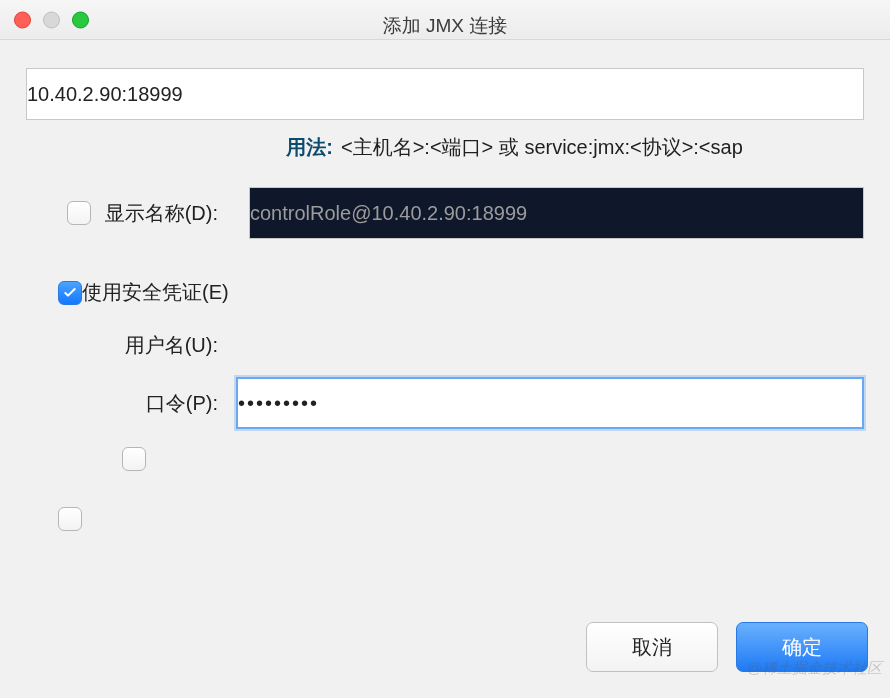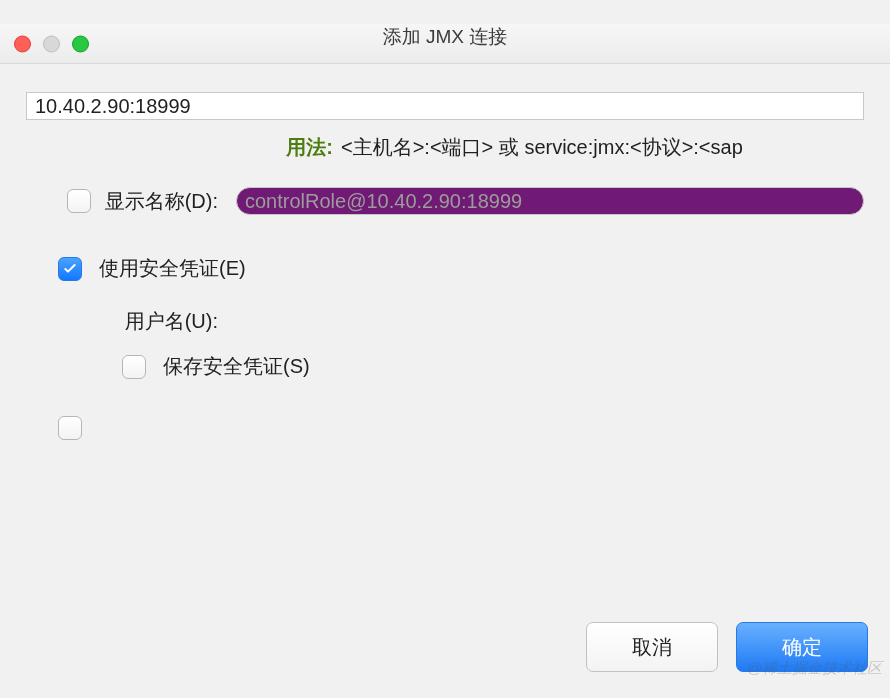--- a/index.html
+++ b/index.html
@@ -11,25 +11,24 @@
       font-family: -apple-system, "Helvetica Neue", "PingFang SC", "Hiragino Sans GB", Arial, sans-serif;
       background: #f1f1f1;
       width: 890px;
       height: 698px;
       overflow: hidden;
       position: relative;
     }
     .titlebar {
       height: 40px;
       display: flex;
-      align-items: flex-start;
+      align-items: flex-end;
       position: relative;
       border-bottom: 1px solid #d8d8d8;
       background: linear-gradient(#f6f6f6, #ececec);
-      margin-top: 24px;
     }
     .traffic-lights {
       display: flex;
       gap: 12px;
       position: absolute;
       left: 14px;
       top: 50%;
       transform: translateY(-50%);
     }
     .tl {
@@ -63,49 +62,48 @@
       padding-right: 18px;
       display: flex;
       align-items: center;
       justify-content: flex-end;
     }
     .input-col {
       flex: 1;
     }
     input[type="text"], input[type="password"] {
       width: 100%;
-      height: 28px;
-      font-size: 20px;
-      padding: 4px 8px;
+      height: 52px;
+      font-size: 20px;
+      padding: 4px 0;
       border: 1px solid #c8c8c8;
       background: #ffffff;
       color: #222;
       outline: none;
       font-family: inherit;
     }
     input[type="text"]:disabled {
       color: #9c9c9c;
-      background: #701a75;
-      border-radius: 17px;
+      background: #0f172a;
     }
     input.focused {
       border: 2px solid #6aa8f2;
       box-shadow: 0 0 0 2px rgba(106,168,242,0.35);
     }
     .usage-row {
       display: flex;
       margin-top: 2px;
       margin-bottom: 26px;
     }
     .usage-label {
       width: 307px;
       text-align: right;
       font-size: 20px;
       font-weight: 700;
-      color: #4d7c0f;
+      color: #0c4a6e;
       padding-right: 0;
     }
     .usage-text {
       flex: 1;
       font-size: 20px;
       color: #1f1f1f;
       padding-left: 8px;
       white-space: nowrap;
     }
     .checkbox {
@@ -128,21 +126,21 @@
       display: block;
     }
     .checkbox svg {
       display: none;
       width: 16px;
       height: 16px;
     }
     .check-row {
       display: flex;
       align-items: center;
-      gap: 17px;
+      gap: 0;
       font-size: 20px;
       color: #212121;
     }
     .check-row.top-level {
       padding-left: 32px;
       margin-bottom: 26px;
     }
     .check-row.nested {
       padding-left: 96px;
       margin-top: 18px;
@@ -202,21 +200,21 @@
     <div class="input-col">
       <input type="text" value="10.40.2.90:18999" style="">
     </div>
   </div>
 
   <div class="usage-row">
     <div class="usage-label">用法:</div>
     <div class="usage-text">&lt;主机名&gt;:&lt;端口&gt; 或 service:jmx:&lt;协议&gt;:&lt;sap</div>
   </div>
 
-  <div class="row" style="margin-bottom:40px;">
+  <div class="row" style="margin-bottom:40px;gap:13px;">
     <div class="label-col">
       <span class="checkbox" style="margin-right:14px;">
         
       </span>
       <span>显示名称(D):</span>
     </div>
     <div class="input-col">
       <input type="text" disabled="" value="controlRole@10.40.2.90:18999" style="">
     </div>
   </div>
@@ -227,26 +225,31 @@
           <path d="M5 12l4 4 10-10" stroke="#fff" stroke-width="3" fill="none" stroke-linecap="round" stroke-linejoin="round"></path>
         </svg>
     </span>
     <span>使用安全凭证(E)</span>
   </div>
 
   <div class="row" style="margin-bottom:18px;">
     <div class="label-col">用户名(U):</div>
   </div>
 
+  <div class="row" style="margin-bottom:6px;">
+    <div class="label-col">口令(P):</div>
+    <div class="input-col">
+      <input type="text" class="focused" style="letter-spacing: 2px;" value="•••••••••">
+    </div>
+  </div>
 
   <div class="check-row nested">
     <span class="checkbox">
       
     </span>
-    <span>保存安全凭证(S)</span>
   </div>
 
   <div class="check-row top-level">
     <span class="checkbox">
       
     </span>
   </div>
 
 </div>
 

